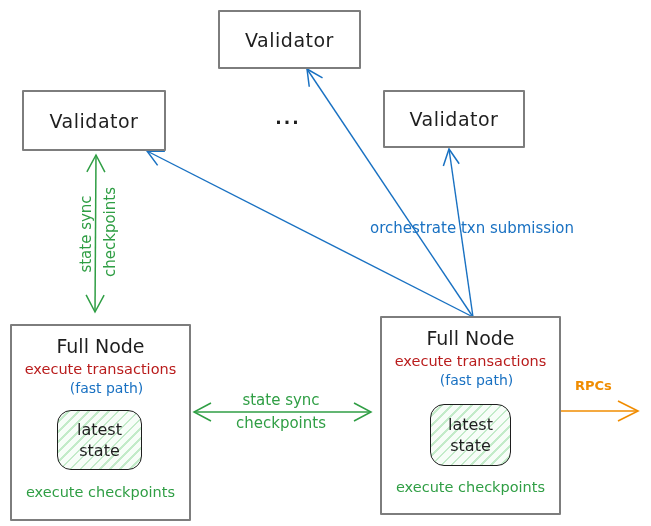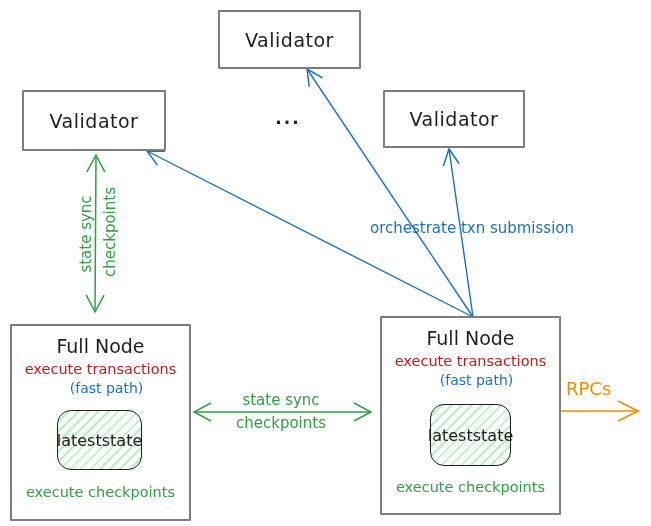--- a/index.html
+++ b/index.html
@@ -14,27 +14,27 @@
   }
   .validator{font-size:19px;letter-spacing:0.5px;}
   .fullnode{display:block;text-decoration:underline;}
   .fn-title{position:absolute;left:0;right:0;top:9px;text-align:center;font-size:19px;}
   .fn-exec1{position:absolute;left:0;right:0;top:35px;text-align:center;font-size:14.5px;color:#b91c1c;}
   .fn-exec2{position:absolute;left:12px;right:0;top:54px;text-align:center;font-size:14px;color:#1971c2;}
   .fn-footer{position:absolute;left:0;right:0;text-align:center;font-size:14.5px;color:#2f9e44;}
   .state-box{
     position:absolute;border:1.7px solid #1e1e1e;border-radius:14px;
     background:repeating-linear-gradient(135deg,#c3ebc9 0px,#c3ebc9 1.8px,#f7fdf8 1.8px,#f7fdf8 7px);
-    display:flex;flex-direction:row;align-items:center;justify-content:center;
+    display:flex;flex-direction:column;align-items:center;justify-content:center;
     font-size:16px;line-height:21px;color:#1e1e1e;
   }
   .lbl{position:absolute;white-space:nowrap;}
   .lbl-green{color:#2f9e44;font-size:15px;}
   .lbl-blue{color:#1971c2;font-size:15px;}
-  .lbl-orange{color:#f08c00;font-size:18px;font-weight:400;}
+  .lbl-orange{color:#f08c00;font-size:13px;font-weight:700;margin-left:9px;}
   .rot{transform:translate(-50%,-50%) rotate(-90deg);transform-origin:center center;}
   .ellipsis{font-size:17px;font-weight:700;letter-spacing:2px;}
   .center{text-align:center;}
 </style>
 </head>
 <body>
 
 <div id="canvas">
 
   <svg id="arrow-layer" viewBox="0 0 651 526" xmlns="http://www.w3.org/2000/svg">

